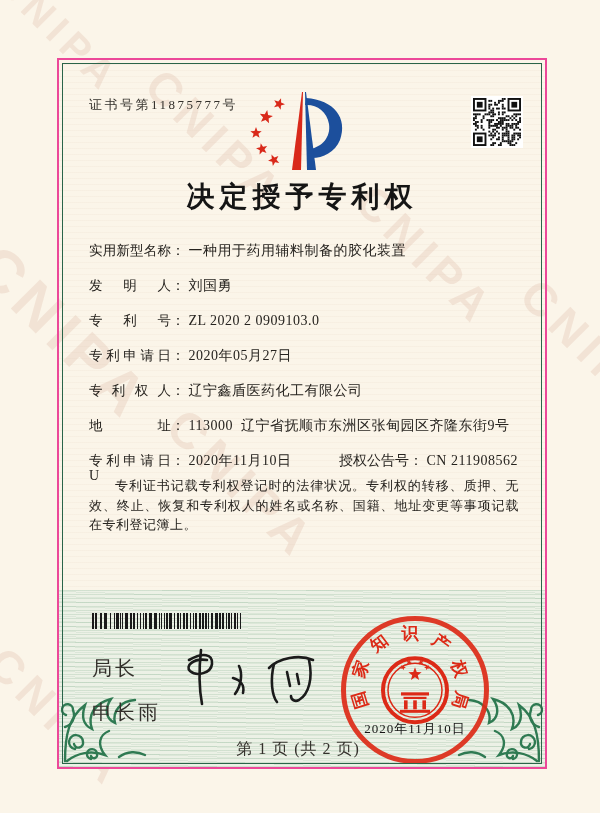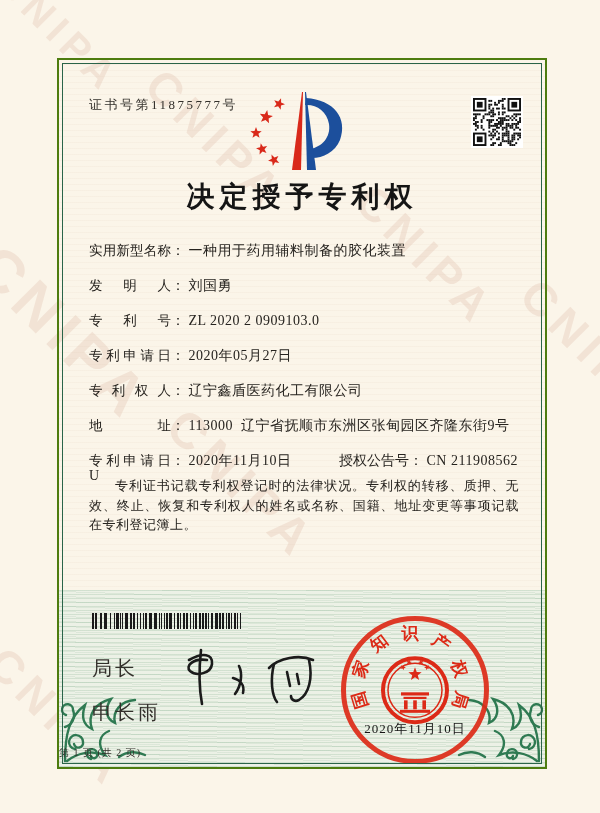--- a/index.html
+++ b/index.html
@@ -6,21 +6,21 @@
   body{width:600px;height:813px;font-family:"Liberation Serif",serif;background:#fbf5e9;}
   #page{position:relative;width:600px;height:813px;overflow:hidden;background:#fbf5e9;}
 
   
   .wm{position:absolute;font-family:"Liberation Sans",sans-serif;font-weight:bold;
       color:rgba(202,144,116,0.17);transform:rotate(45deg);letter-spacing:7px;z-index:0;
       pointer-events:none;}
 
   
   .frame{position:absolute;left:57px;top:58px;width:486px;height:707px;
-         border:2px solid #4d7c0f;z-index:1;background:transparent;}
+         border:2px solid #ec4899;z-index:1;background:transparent;}
   .frame::before{content:'';position:absolute;inset:3px;border:1px solid #2a6449;pointer-events:none;z-index:4;}
 
   .paper-tint{position:absolute;inset:0;
       background-image:repeating-linear-gradient(0deg, rgba(214,192,168,0.10) 0 1px, rgba(0,0,0,0) 1px 6px);}
 
   
   .band{position:absolute;left:0;right:0;bottom:0;height:177px;background:#ecf1e6;
         background-image:
           repeating-linear-gradient(0deg, rgba(104,158,118,0.20) 0 1px, rgba(0,0,0,0) 1px 4px),
           repeating-linear-gradient(2deg, rgba(104,158,118,0.12) 0 1px, rgba(0,0,0,0) 1px 5px);}
@@ -55,21 +55,21 @@
   .signer div{margin-bottom:17px;}
   .signature{position:absolute;left:118px;top:580px;width:150px;height:72px;z-index:3;}
 
   .seal{position:absolute;left:282px;top:556px;width:138px;height:138px;border:5px solid rgba(220,42,23,0.92);
         border-radius:50%;z-index:3;}
   .seal-ch{position:absolute;font-size:17px;color:#dc2a17;font-weight:bold;line-height:1;}
   .emblem{position:absolute;left:50%;top:50%;width:84px;height:84px;transform:translate(-50%,-52%);}
   .seal-date{position:absolute;left:-12px;right:-12px;top:99px;text-align:center;font-size:13px;
              color:#141414;letter-spacing:1px;z-index:5;}
 
-  .page-info{position:absolute;left:0;right:8px;bottom:7px;font-size:10px;color:#33302b;
+  .page-info{position:absolute;left:0;right:8px;bottom:7px;text-align:center;font-size:16px;color:#33302b;
              letter-spacing:1px;z-index:3;}
   .footer-note{position:absolute;left:0;right:0;top:813px;text-align:left;font-size:13px;color:#33302b;
                letter-spacing:2px;z-index:1;}
 </style>
 </head>
 <body>
 
 <div id="page">
 
   <div class="frame">

